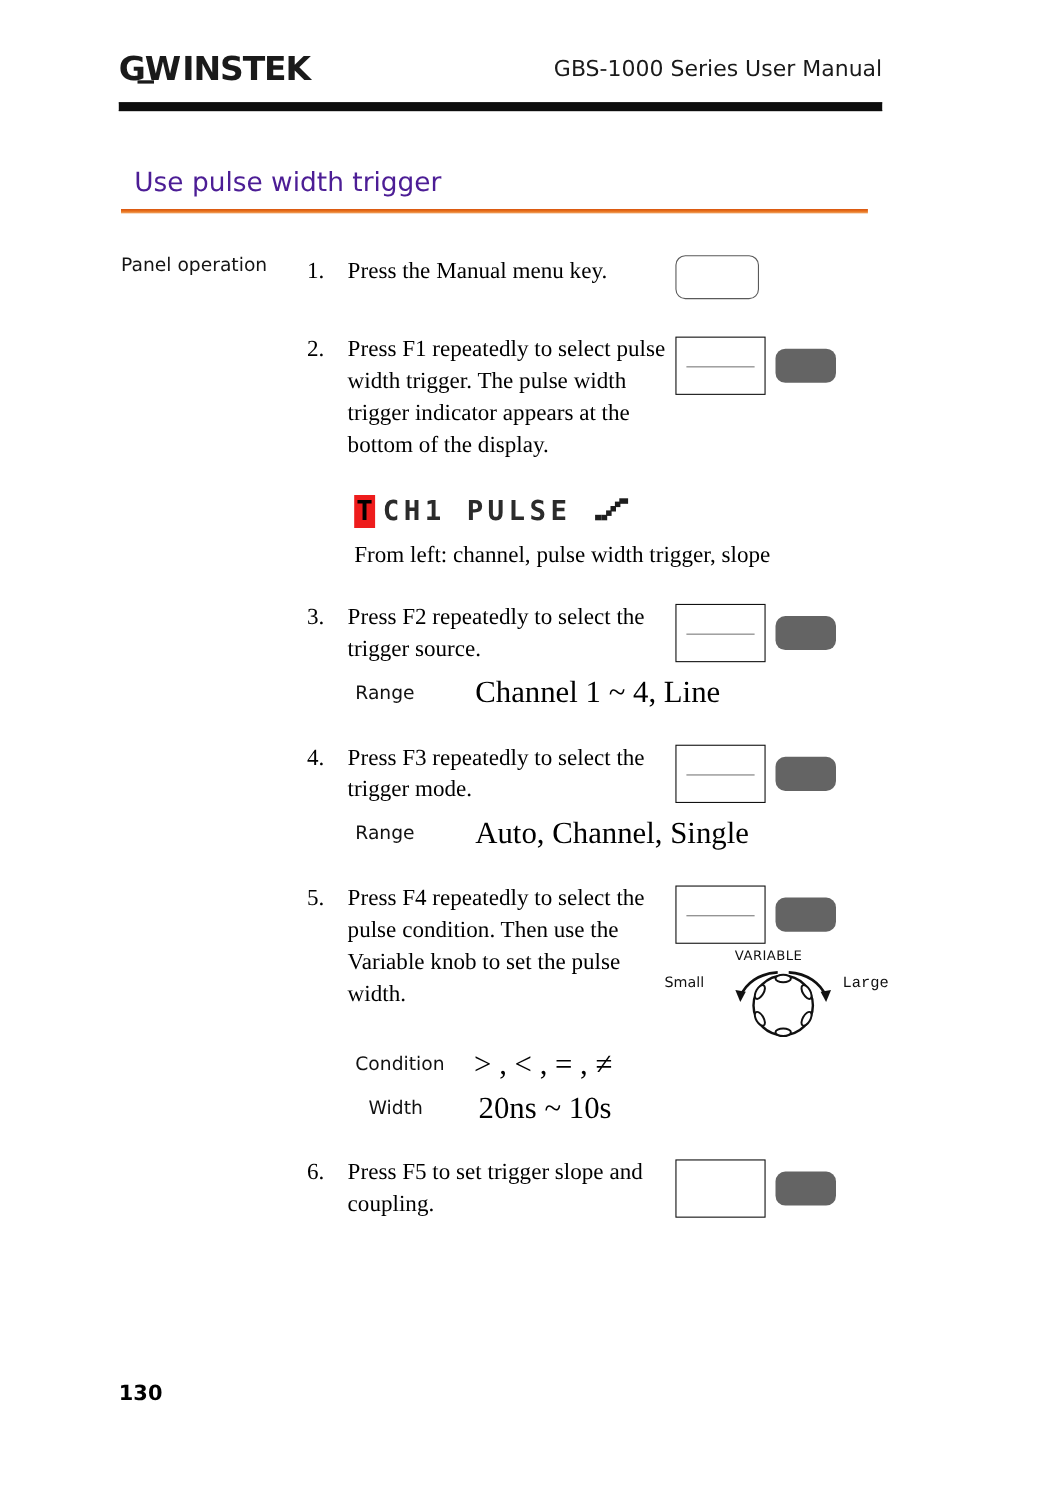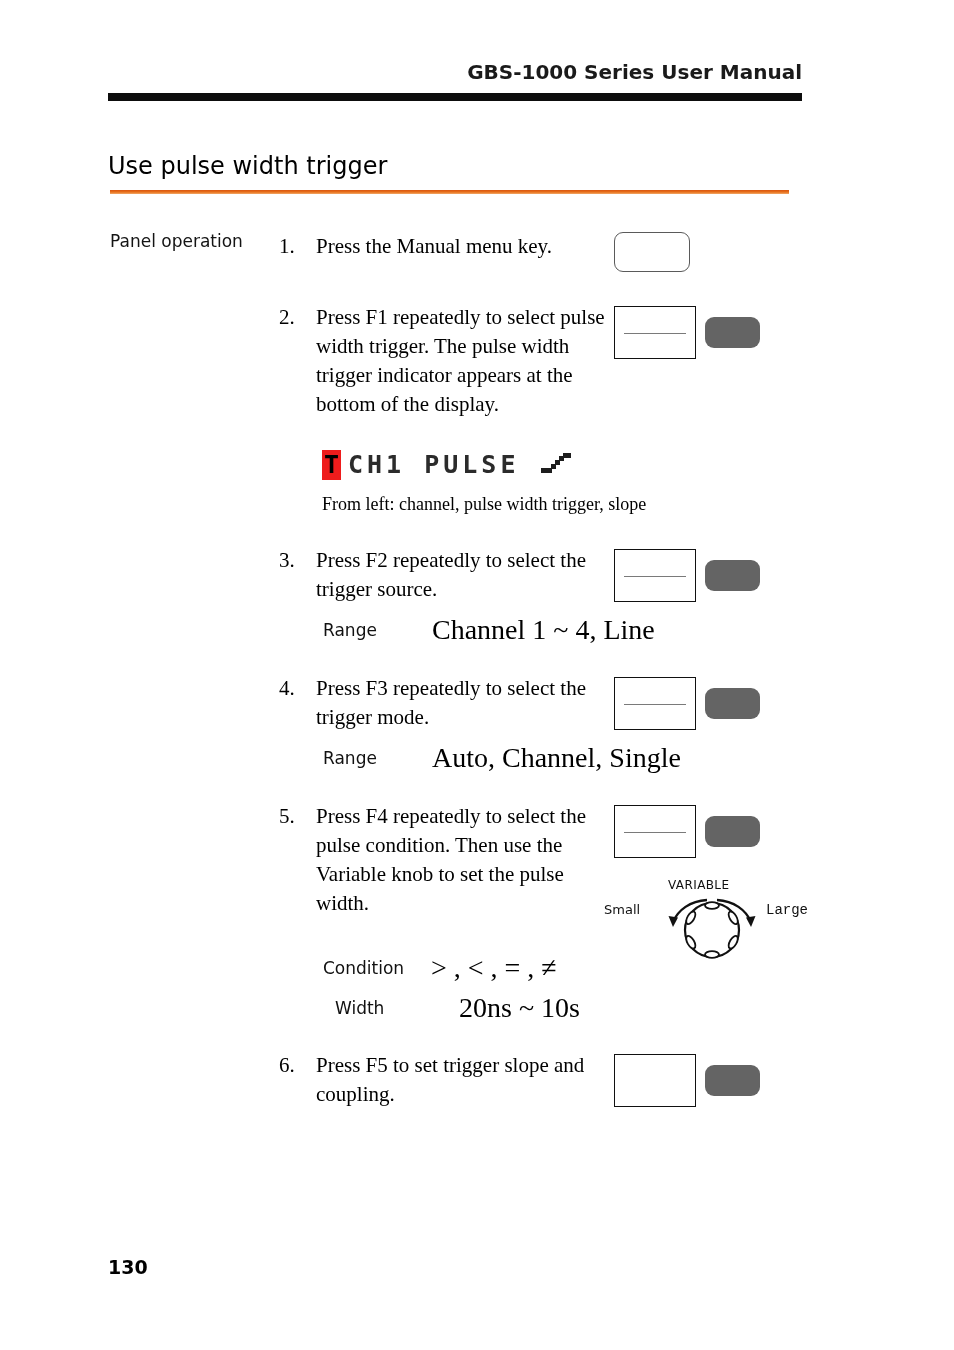--- a/index.html
+++ b/index.html
@@ -45,47 +45,47 @@
     position: absolute;
     left: 17px;
     bottom: 6px;
     width: 15px;
     height: 3px;
     background: #1a1a1a;
   }
   .manual-title {
     position: absolute;
     right: 0;
-    top: 16px;
-    font-family: "DejaVu Sans", sans-serif;
-    font-weight: bold;
+    top: 6px;
+    font-family: "DejaVu Sans", sans-serif;
+    font-weight: normal;
     font-size: 20px;
     color: #1a1a1a;
     white-space: nowrap;
   }
   .header-rule {
     position: absolute;
     left: 108px;
     top: 93px;
     width: 694px;
     height: 6px;
     background: #0d0d0d;
     border-top: 1px solid #0d0d0d;
     border-bottom: 1px solid #0d0d0d;
   }
 
   
   .section-title {
     position: absolute;
-    left: 108px;
+    left: 122px;
     top: 152px;
     font-family: "DejaVu Sans", sans-serif;
     font-size: 24px;
     font-weight: 400;
-    color: #000000;
+    color: #4c1d95;
     letter-spacing: 0px;
     white-space: nowrap;
   }
   .title-rule {
     position: absolute;
     left: 110px;
     top: 190px;
     width: 679px;
     height: 4px;
     background: linear-gradient(to bottom, #d8550f 0%, #e8701b 50%, #f0a868 100%);
@@ -228,34 +228,33 @@
   .lcd-slope {
     display: inline-block;
     margin-left: 20px;
   }
 
   .caption {
     position: absolute;
     left: 322px;
     top: 490px;
     font-family: "Liberation Serif", serif;
-    font-size: 18px;
+    font-size: 21px;
     line-height: 28px;
     color: #000;
     white-space: nowrap;
   }
 
   
   .knob-graphic {
     position: absolute;
     left: 604px;
     top: 862px;
     width: 200px;
     height: 84px;
-    margin-top: 16px;
   }
   .knob-label {
     position: absolute;
     left: 64px;
     top: 0px;
     font-family: "DejaVu Sans", sans-serif;
     font-size: 12px;
     letter-spacing: 0.4px;
     color: #111;
     white-space: nowrap;
@@ -287,20 +286,23 @@
     font-family: "DejaVu Sans", sans-serif;
     font-weight: bold;
     font-size: 19px;
     color: #000;
   }
 </style>
 </head>
 <body>
 
 <div class="page-header">
+  <div class="logo">
+    <span class="gw"><span>G</span><span>W</span><span class="bar"></span></span><span>INSTEK</span>
+  </div>
   <div class="manual-title">GBS-1000 Series User Manual</div>
 </div>
 <div class="header-rule"></div>
 
 <div class="section-title">Use pulse width trigger</div>
 <div class="title-rule"></div>
 
 <div class="panel-label">Panel operation</div>
 
 <div class="step" style="top:232px;">
@@ -395,21 +397,21 @@
     <path d="M 99 33 L 94 23.5 L 103.5 22 Z" fill="#111111"></path>
   </svg>
 </div>
 
 <div class="subrow" style="top:954px;">
   <div class="key">Condition</div>
   <div class="val" style="left:108px;">&gt; , &lt; , = , ≠</div>
 </div>
 <div class="subrow" style="top:994px;margin-left:12px;">
   <div class="key">Width</div>
-  <div class="val" style="left:124px;text-align:right;">20ns ~ 10s</div>
+  <div class="val" style="left:100px;text-align:right;">20ns ~ 10s</div>
 </div>
 
 <div class="step" style="top:1051px;">
   <div class="step-num">6.</div>
   <div class="step-text">Press F5 to set trigger slope and coupling.</div>
 </div>
 <div class="key-rect" style="left:614px; top:1054px;"></div>
 <div class="key-gray" style="left:705px; top:1065px;"></div>
 
 <div class="page-number">130</div>

